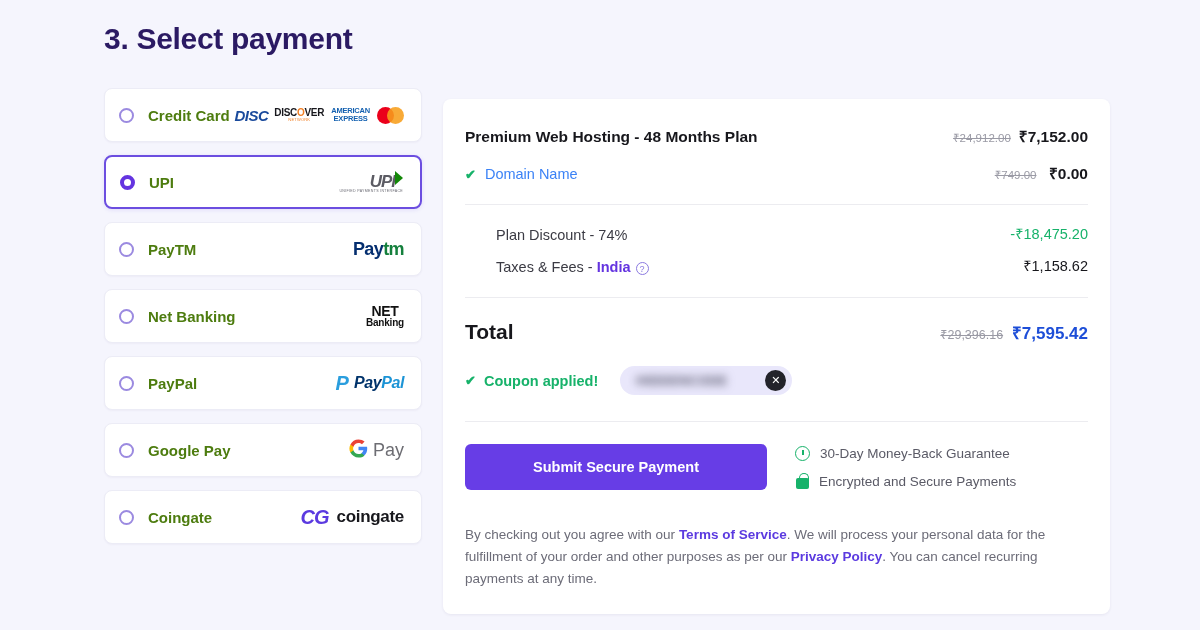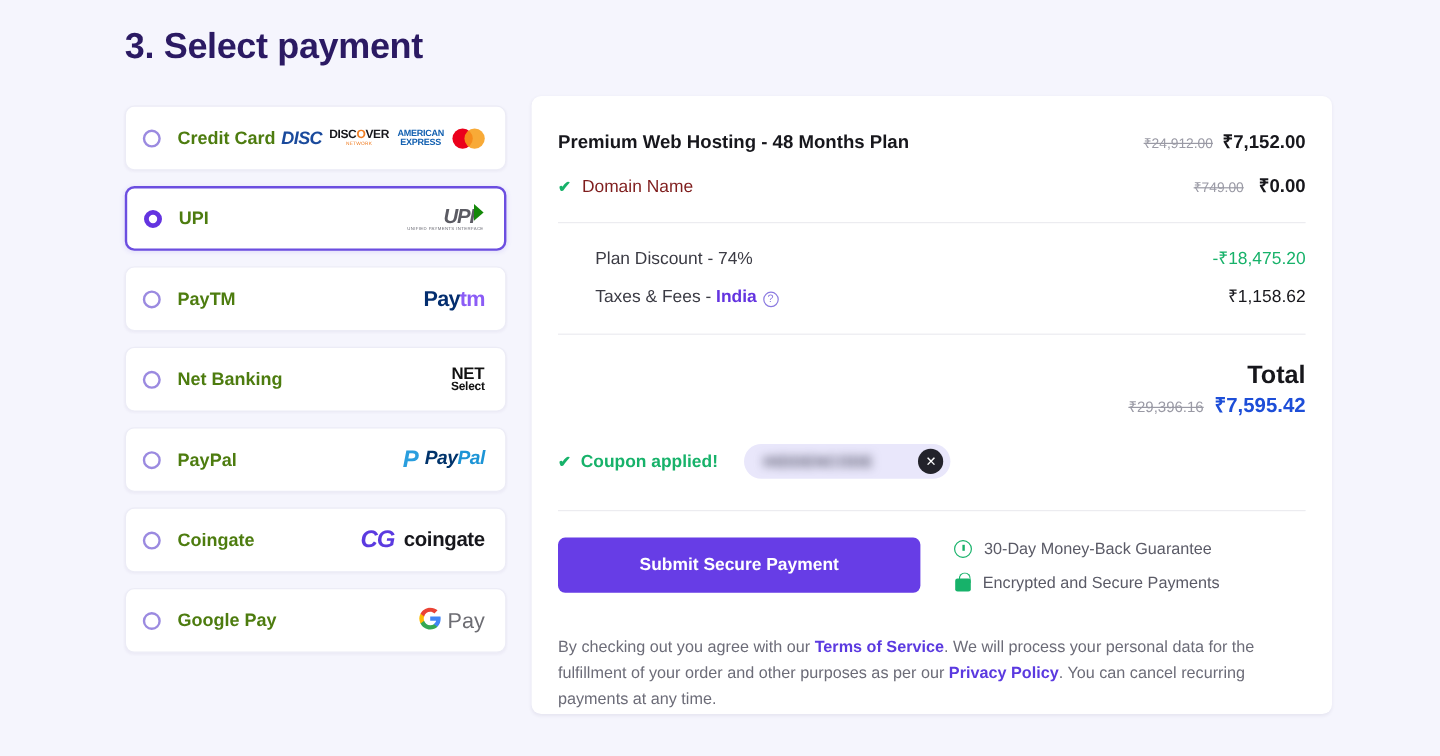--- a/index.html
+++ b/index.html
@@ -68,21 +68,21 @@
   .mc .y { right: 0; background: #f79e1b; opacity: .88; }
 
   .upi-logo { text-align: right; line-height: 1; }
   .upi-mark { font-size: 17px; font-weight: bold; font-style: italic; color: #5b5b63; letter-spacing: -1px; }
   .upi-arrow { display: inline-block; width: 0; height: 0; vertical-align: 2px;
     border-top: 7px solid transparent; border-bottom: 7px solid transparent; border-left: 8px solid #138808; }
   .upi-sub { font-size: 3.6px; color: #6b6b74; letter-spacing: 0.3px; }
 
   .paytm { font-size: 18px; font-weight: bold; letter-spacing: -0.6px; }
   .paytm .a { color: #042e6f; }
-  .paytm .b { color: #8b5cf6; }
+  .paytm .b { color: #15803d; }
 
   .netb { text-align: center; line-height: 1; }
   .netb .n1 { font-size: 14px; font-weight: bold; color: #111; letter-spacing: -0.3px; }
   .netb .n2 { font-size: 10px; font-weight: bold; color: #111; letter-spacing: -0.2px; }
 
   .paypal { display: flex; align-items: center; }
   .pp-mark { font-size: 20px; font-weight: bold; color: #1b3a80; font-style: italic; line-height: 1; }
   .pp-mark span { color: #2a9ede; }
   .pp-text { margin-left: 5px; font-size: 16px; font-weight: bold; font-style: italic; letter-spacing: -0.4px; }
   .pp-text .p1 { color: #00336b; }
@@ -91,51 +91,51 @@
   .gpay { display: flex; align-items: center; }
   .g-logo { font-size: 19px; font-weight: bold; line-height: 1; }
   .gpay-text { margin-left: 5px; font-size: 18px; color: #6d6d73; }
 
   .coingate { display: flex; align-items: center; }
   .cg-mark { font-size: 20px; font-weight: bold; color: #5b3ae0; font-style: italic; letter-spacing: -1px; }
   .cg-text { margin-left: 8px; font-size: 17px; font-weight: bold; color: #17171c; letter-spacing: -0.3px; }
 
   
   .summary {
-    position: absolute; left: 443px; top: 80px;
+    position: absolute; left: 443px; top: 99px;
     width: 667px; height: 515px;
     background: #fff; border-radius: 8px;
     box-shadow: 0 1px 3px rgba(40,30,90,0.07);
     padding: 26px 22px 0 22px;
   }
   .row { display: flex; align-items: baseline; }
   .row .prices { margin-left: auto; display: flex; align-items: baseline; white-space: nowrap; }
   .old { font-size: 11.5px; color: #9a9aa5; text-decoration: line-through; margin-right: 8px; }
   .new { font-size: 15.5px; font-weight: bold; color: #17171c; }
 
   .plan-title { font-size: 15.5px; font-weight: bold; color: #17171c; }
   .sub-row { display: flex; align-items: baseline; margin-top: 15px; }
   .check { color: #17b26a; font-size: 13px; font-weight: bold; margin-right: 9px; }
-  .sub-name { font-size: 14.5px; color: #7f1d1d; }
+  .sub-name { font-size: 14.5px; color: #3b82f6; }
 
   .divider { height: 1px; background: #ececf0; margin: 20px 0 0 0; }
 
   .line-row { display: flex; align-items: flex-end; margin-top: 18px; margin-left: 31px; }
   .line-name { font-size: 14.5px; color: #3b3b44; }
   .line-val { margin-left: auto; font-size: 14.5px; font-weight: normal; color: #17171c; }
   .line-val.green { color: #17b26a; }
   .india-link { color: #6434e0; font-weight: bold; }
   .qmark {
     display: inline-flex; align-items: center; justify-content: center;
     width: 13px; height: 13px; border-radius: 50%;
     border: 1px solid #8b7ae0; color: #8b7ae0;
     font-size: 9px; margin-left: 5px; vertical-align: 0px;
   }
 
-  .total-row { display: flex; align-items: flex-end; margin-top: 22px; flex-direction: column; }
+  .total-row { display: flex; align-items: center; margin-top: 22px; }
   .total-label { font-size: 21px; font-weight: bold; color: #17171c; }
   .total-prices { margin-left: auto; display: flex; align-items: baseline; }
   .total-old { font-size: 12.5px; color: #9a9aa5; text-decoration: line-through; margin-right: 9px; }
   .total-new { font-size: 17px; font-weight: bold; color: #1d4ed8; }
 
   .coupon-row { display: flex; align-items: center; margin-top: 22px; }
   .coupon-text { font-size: 14.5px; font-weight: bold; color: #17b26a; }
   .coupon-check { color: #17b26a; font-size: 13px; font-weight: bold; margin-right: 8px; }
   .coupon-chip {
     margin-left: 22px; height: 29px; min-width: 172px;
@@ -236,61 +236,61 @@
         <span class="paytm"><span class="a">Pay</span><span class="b">tm</span></span>
       </span>
     </div>
 
     <div class="method">
       <span class="radio"></span>
       <span class="method-label">Net Banking</span>
       <span class="logo-slot">
         <span class="netb">
           <div class="n1">NET</div>
-          <div class="n2">Select</div>
+          <div class="n2">Banking</div>
         </span>
       </span>
     </div>
 
     <div class="method">
       <span class="radio"></span>
       <span class="method-label">PayPal</span>
       <span class="logo-slot">
         <span class="paypal">
           <span class="pp-mark"><span>P</span></span>
           <span class="pp-text"><span class="p1">Pay</span><span class="p2">Pal</span></span>
-        </span>
-      </span>
-    </div>
-
-    <div class="method">
-      <span class="radio"></span>
-      <span class="method-label">Coingate</span>
-      <span class="logo-slot">
-        <span class="coingate">
-          <span class="cg-mark">CG</span>
-          <span class="cg-text">coingate</span>
         </span>
       </span>
     </div>
 
     <div class="method">
       <span class="radio"></span>
       <span class="method-label">Google Pay</span>
       <span class="logo-slot">
         <span class="gpay">
           <span class="g-logo">
             <svg width="19" height="19" viewBox="0 0 24 24">
                 <path fill="#4285F4" d="M23 12.2c0-.8-.1-1.6-.2-2.3H12v4.4h6.2c-.3 1.4-1.1 2.6-2.3 3.4v2.8h3.7C21.8 18.5 23 15.6 23 12.2z"></path>
                 <path fill="#34A853" d="M12 23.5c3.1 0 5.7-1 7.6-2.8l-3.7-2.8c-1 .7-2.3 1.1-3.9 1.1-3 0-5.5-2-6.4-4.7H1.8v2.9C3.7 21 7.6 23.5 12 23.5z"></path>
                 <path fill="#FBBC05" d="M5.6 14.3c-.2-.7-.4-1.4-.4-2.3s.1-1.6.4-2.3V6.8H1.8C1 8.4.5 10.1.5 12s.5 3.6 1.3 5.2l3.8-2.9z"></path>
                 <path fill="#EA4335" d="M12 4.9c1.7 0 3.2.6 4.4 1.7l3.3-3.3C17.7 1.4 15.1.5 12 .5 7.6.5 3.7 3 1.8 6.8l3.8 2.9C6.5 6.9 9 4.9 12 4.9z"></path>
               </svg>
           </span>
           <span class="gpay-text">Pay</span>
+        </span>
+      </span>
+    </div>
+
+    <div class="method">
+      <span class="radio"></span>
+      <span class="method-label">Coingate</span>
+      <span class="logo-slot">
+        <span class="coingate">
+          <span class="cg-mark">CG</span>
+          <span class="cg-text">coingate</span>
         </span>
       </span>
     </div>
   </div>
 
   <div class="summary">
 
     <div class="row">
       <span class="plan-title">Premium Web Hosting - 48 Months Plan</span>
       <span class="prices">

